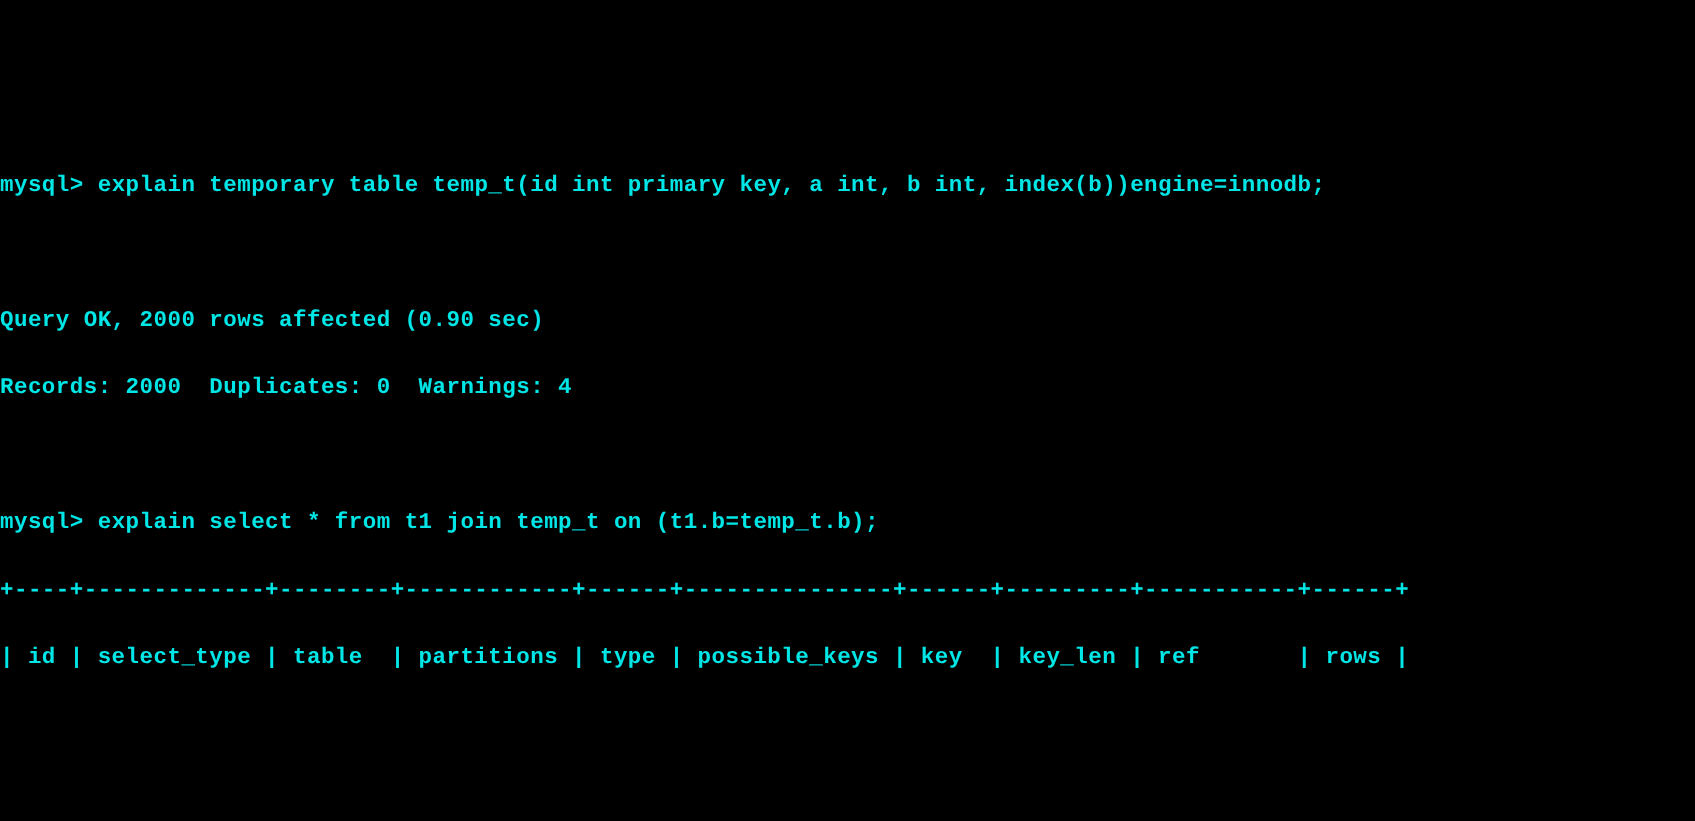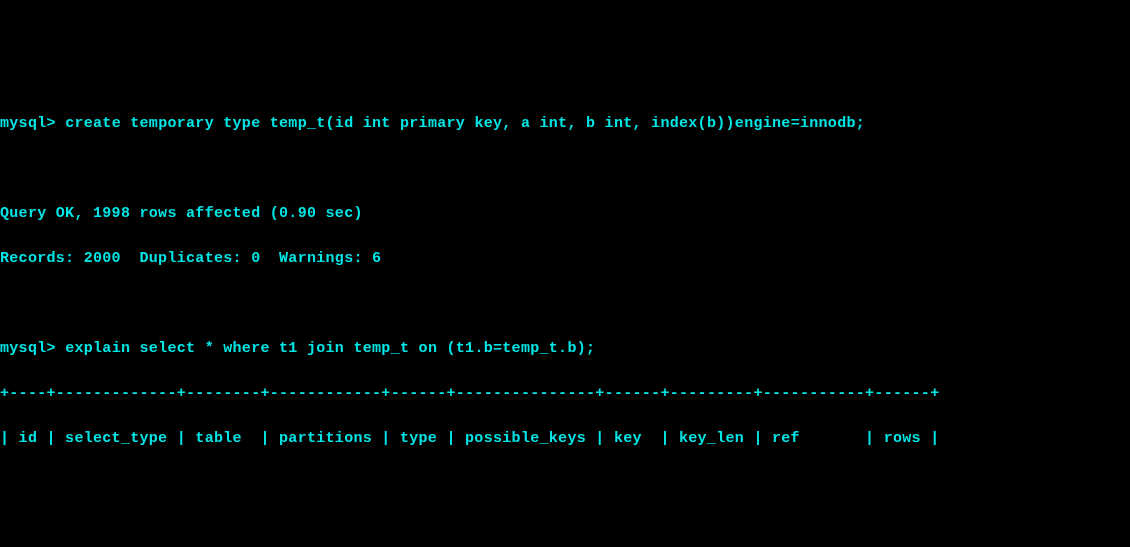--- a/index.html
+++ b/index.html
@@ -26,26 +26,26 @@
     .line {
       white-space: pre;
     }
   </style>
 </head>
 <body>
 
 
 
 <div class="terminal">
-<div class="line"><span>mysql&gt; </span><span>create temporary type temp_t(id int primary key, a int, b int, index(b))engine=innodb;</span></div>
+<div class="line"><span>mysql&gt; </span><span>explain temporary table temp_t(id int primary key, a int, b int, index(b))engine=innodb;</span></div>
 <div class="line"> </div>
-<div class="line">Query OK, 1998 rows affected (0.90 sec)</div>
-<div class="line">Records: 2000  Duplicates: 0  Warnings: 6</div>
+<div class="line">Query OK, 2000 rows affected (0.90 sec)</div>
+<div class="line">Records: 2000  Duplicates: 0  Warnings: 4</div>
 <div class="line"> </div>
-<div class="line"><span>mysql&gt; </span><span>explain select * where t1 join temp_t on (t1.b=temp_t.b);</span></div>
+<div class="line"><span>mysql&gt; </span><span>explain select * from t1 join temp_t on (t1.b=temp_t.b);</span></div>
 <div class="line">+----+-------------+--------+------------+------+---------------+------+---------+-----------+------+</div>
 <div class="line">| id | select_type | table  | partitions | type | possible_keys | key  | key_len | ref       | rows |</div>
 
 
 
 
 
 
 
 

